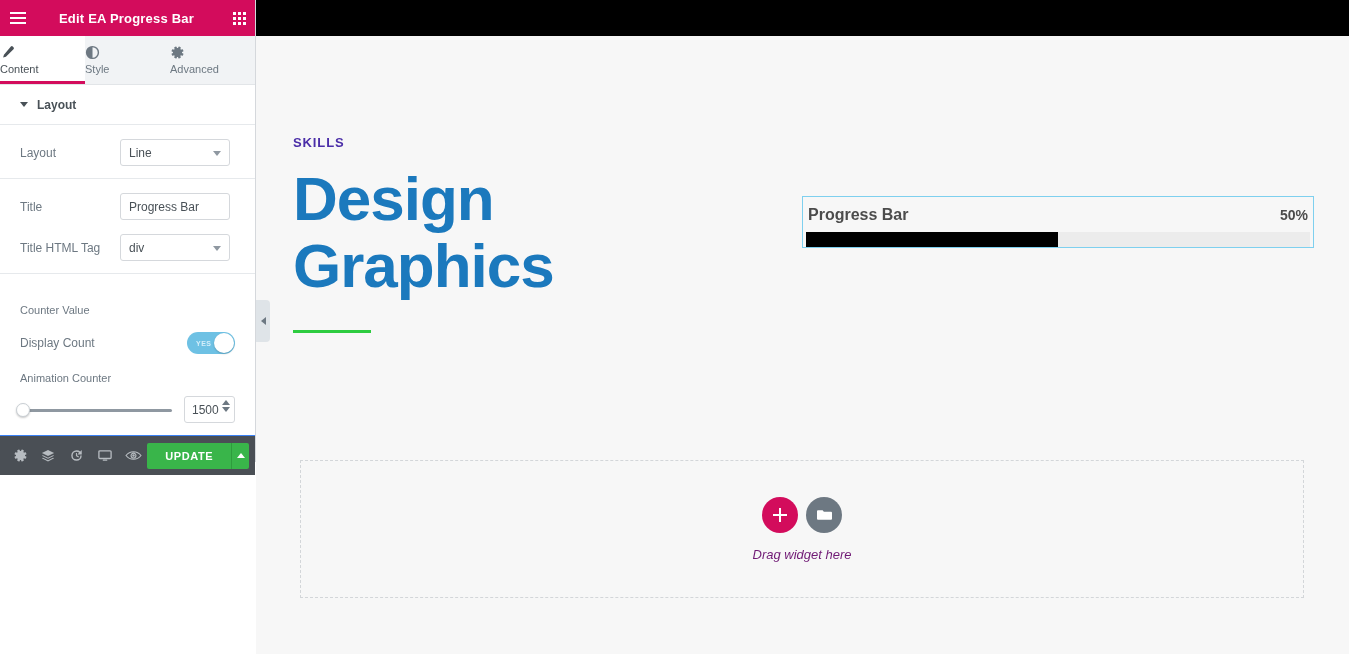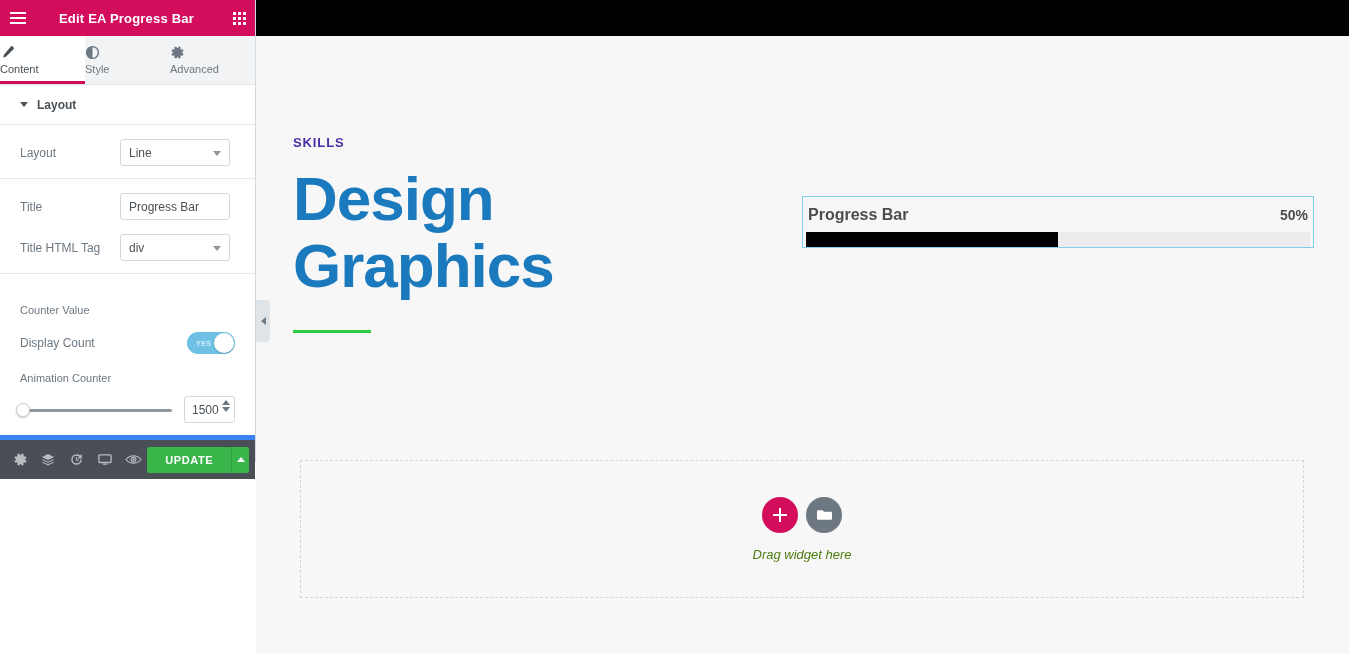--- a/index.html
+++ b/index.html
@@ -65,21 +65,21 @@
   .tab.active::after {
     content: ''; position: absolute; left: 0; right: 0; bottom: 0;
     height: 3px; background: #d30c5c;
   }
   .tab svg { display: block; }
   .tab-label { line-height: 1; }
 
   
   .panel-body {
     background: #ffffff; flex: 0 0 auto;
-    border-bottom: 5px solid #3b82f6;
+    border-bottom: 1px solid #3b82f6;
   }
   .section-head {
     height: 40px; display: flex; align-items: center; gap: 9px;
     padding: 0 20px; border-bottom: 1px solid #e6e9ec;
     cursor: pointer;
   }
   .section-head .caret {
     width: 0; height: 0;
     border-left: 4px solid transparent; border-right: 4px solid transparent;
     border-top: 5px solid #495157;
@@ -273,21 +273,21 @@
   .dz-add .plus {
     position: relative; width: 14px; height: 14px;
   }
   .dz-add .plus::before, .dz-add .plus::after {
     content: ''; position: absolute; background: #fff;
   }
   .dz-add .plus::before { left: 6px; top: 0; width: 2px; height: 14px; }
   .dz-add .plus::after { top: 6px; left: 0; height: 2px; width: 14px; }
   .dz-folder { background: #6d7882; }
   .dz-hint {
-    font-size: 13px; font-style: italic; color: #4d7c0f;
+    font-size: 13px; font-style: italic; color: #701a75;
   }
 </style>
 </head>
 <body>
 
 <div class="app">
 
   <div class="panel">
 
     <div class="panel-header">

